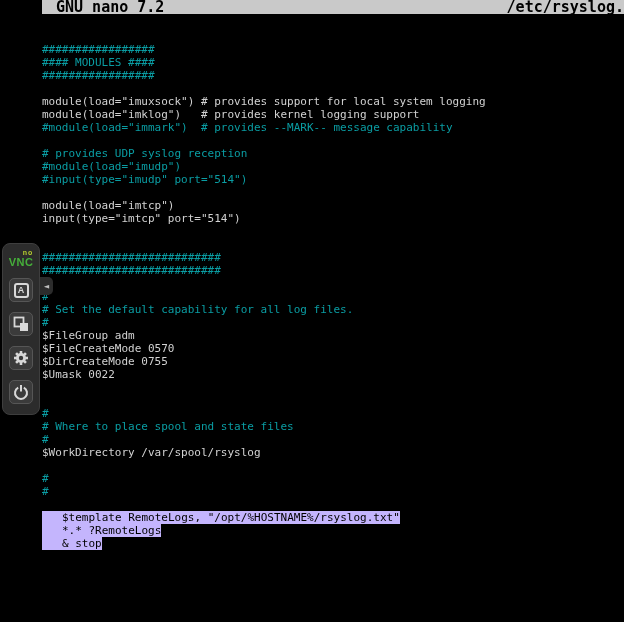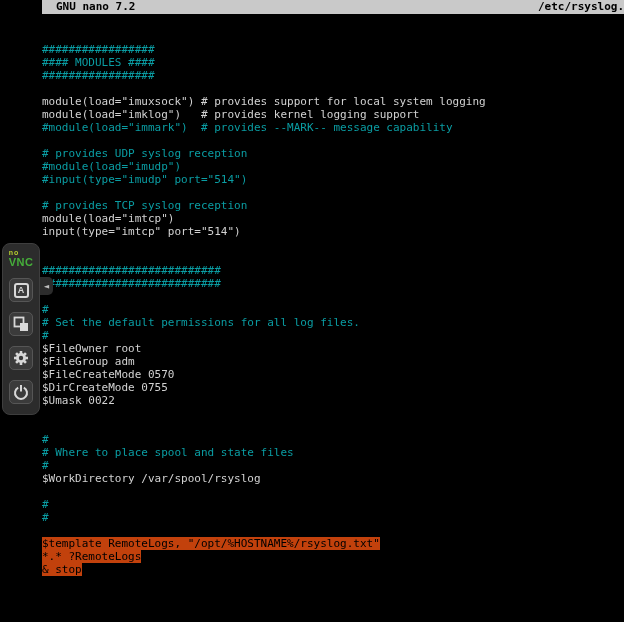--- a/index.html
+++ b/index.html
@@ -1,35 +1,35 @@
 <!DOCTYPE html>
 <html><head>
 <meta charset="utf-8">
 <style>
   * { margin:0; padding:0; box-sizing:border-box; }
   html, body { width:624px; height:622px; background:#000; overflow:hidden; }
   body { position:relative; font-family:"DejaVu Sans Mono", monospace; }
 
   
   .terminal { position:absolute; left:42px; top:0; width:582px; height:622px; background:#000; }
-  .titlebar { height:14px; background:#c9c9c9; color:#000; font-size:11px; font-weight:bold;
+  .titlebar { height:14px; background:#c9c9c9; color:#000; font-size:15px; font-weight:bold;
               line-height:14px; display:flex; justify-content:space-between; align-items:center;
               padding-left:14px; white-space:pre; overflow:hidden; }
   .titlebar .file { overflow:hidden; white-space:pre; }
   .editor { padding-top:3px; }
   .line { height:13px; line-height:13px; font-size:11px; white-space:pre; }
   .line.comment .line-text { color:#0a9da3; }
   .line.code    .line-text { color:#d2d2d2; }
-  .line.selected .line-text { background:#c2410c; color:#000; }
+  .line.selected .line-text { background:#c4b5fd; color:#000;padding-left:20px; }
 
   
   .vnc-panel { position:absolute; left:2px; top:243px; width:38px; height:172px;
                background:#2c2c2c; border:1px solid #3e3e3e; border-radius:8px;
                display:flex; flex-direction:column; align-items:center; }
-  .vnc-logo { margin-top:5px; text-align:left; line-height:1;
+  .vnc-logo { margin-top:5px; text-align:right; line-height:1;
               font-family:"Liberation Sans", sans-serif; }
   .logo-no  { display:block; color:#b8cf2f; font-size:7px; font-weight:bold; letter-spacing:1px; }
   .logo-vnc { display:block; color:#46b03a; font-size:11px; font-weight:bold; letter-spacing:.5px; margin-top:1px; }
   .vnc-btn { width:24px; height:24px; background:#3b3b3b; border:1px solid #565656;
              border-radius:5px; display:flex; align-items:center; justify-content:center;
              margin-top:10px; cursor:pointer; }
   .a-key { width:15px; height:15px; border:2px solid #d8d8d8; border-radius:3px;
            color:#d8d8d8; font-size:9px; font-weight:bold;
            display:flex; align-items:center; justify-content:center;
            font-family:"Liberation Sans", sans-serif; }
@@ -54,32 +54,30 @@
       <div class="line comment"><span class="line-text">#################</span></div>
       <div class="line blank"></div>
       <div class="line code"><span class="line-text">module(load="imuxsock") # provides support for local system logging</span></div>
       <div class="line code"><span class="line-text">module(load="imklog")   # provides kernel logging support</span></div>
       <div class="line comment"><span class="line-text">#module(load="immark")  # provides --MARK-- message capability</span></div>
       <div class="line blank"></div>
       <div class="line comment"><span class="line-text"># provides UDP syslog reception</span></div>
       <div class="line comment"><span class="line-text">#module(load="imudp")</span></div>
       <div class="line comment"><span class="line-text">#input(type="imudp" port="514")</span></div>
       <div class="line blank"></div>
-      <div class="line comment"><span class="line-text"># provides TCP syslog reception</span></div>
       <div class="line code"><span class="line-text">module(load="imtcp")</span></div>
       <div class="line code"><span class="line-text">input(type="imtcp" port="514")</span></div>
       <div class="line blank"></div>
       <div class="line blank"></div>
       <div class="line comment"><span class="line-text">###########################</span></div>
       <div class="line comment"><span class="line-text">###########################</span></div>
       <div class="line blank"></div>
       <div class="line comment"><span class="line-text">#</span></div>
-      <div class="line comment"><span class="line-text"># Set the default permissions for all log files.</span></div>
+      <div class="line comment"><span class="line-text"># Set the default capability for all log files.</span></div>
       <div class="line comment"><span class="line-text">#</span></div>
-      <div class="line code"><span class="line-text">$FileOwner root</span></div>
       <div class="line code"><span class="line-text">$FileGroup adm</span></div>
       <div class="line code"><span class="line-text">$FileCreateMode 0570</span></div>
       <div class="line code"><span class="line-text">$DirCreateMode 0755</span></div>
       <div class="line code"><span class="line-text">$Umask 0022</span></div>
       <div class="line blank"></div>
       <div class="line blank"></div>
       <div class="line comment"><span class="line-text">#</span></div>
       <div class="line comment"><span class="line-text"># Where to place spool and state files</span></div>
       <div class="line comment"><span class="line-text">#</span></div>
       <div class="line code"><span class="line-text">$WorkDirectory /var/spool/rsyslog</span></div>

